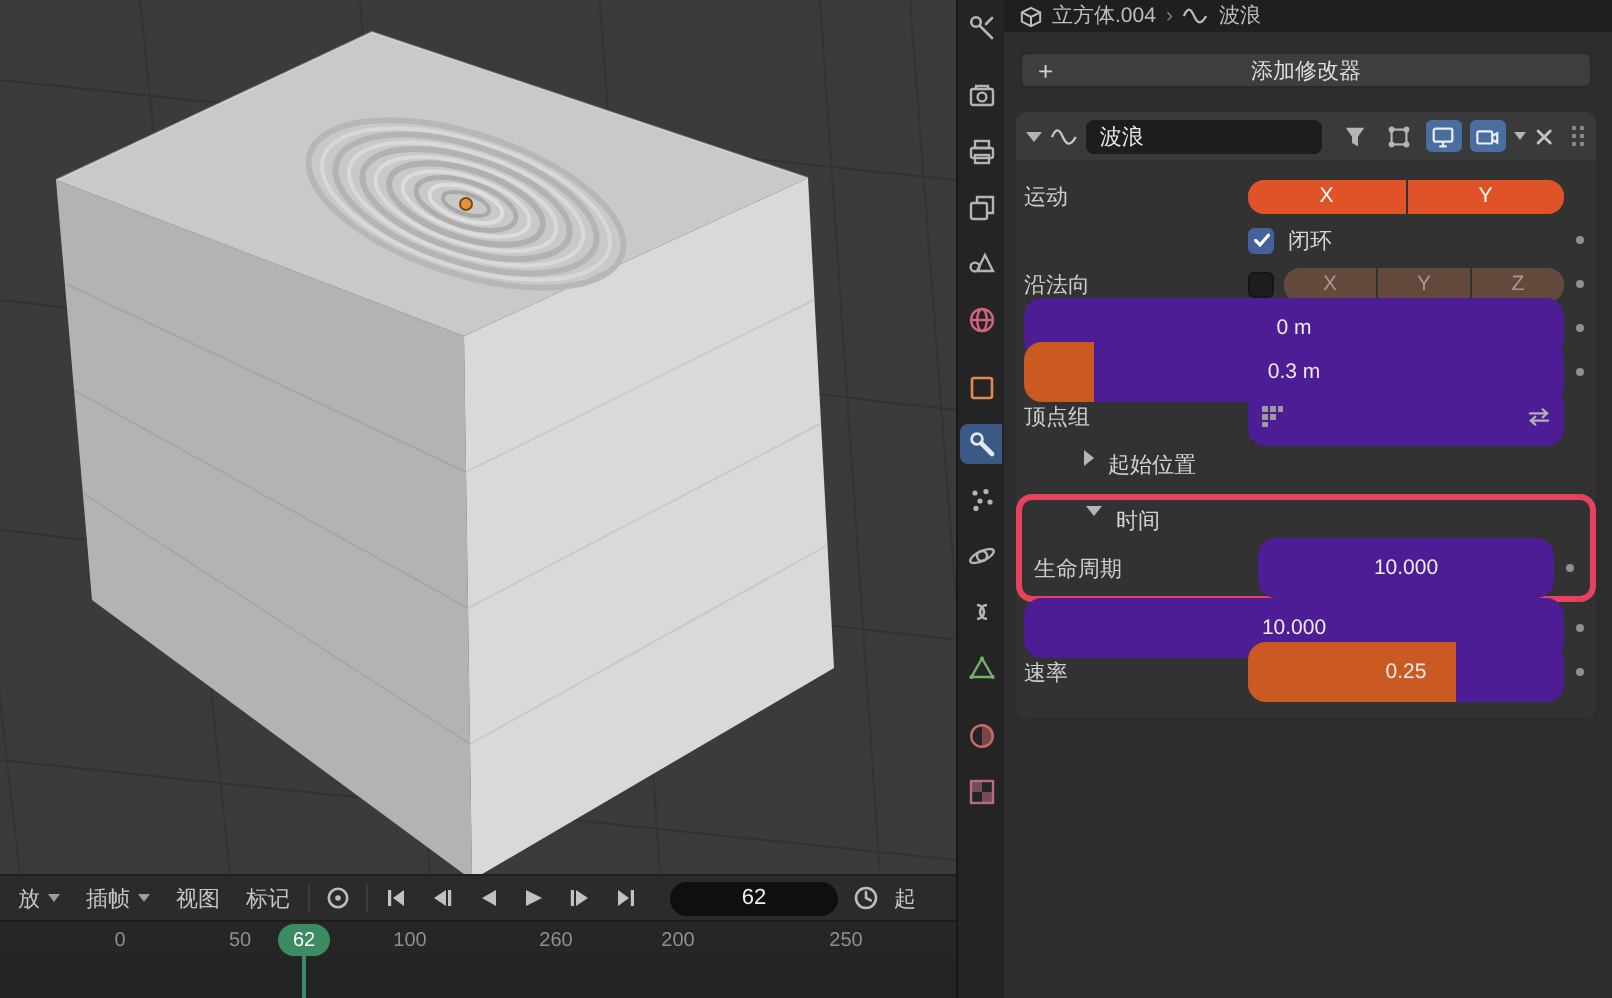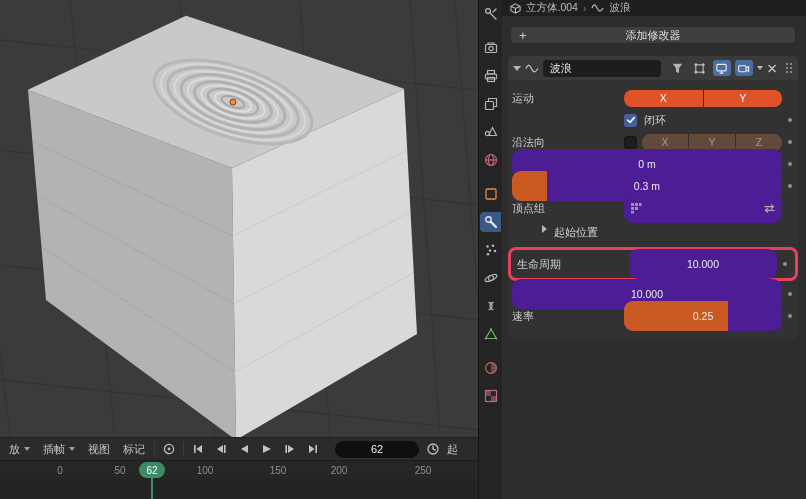--- a/index.html
+++ b/index.html
@@ -207,21 +207,21 @@
         <path d="M7 4 V7 L9.4 8.2" fill="none" stroke="#bdbdbd" stroke-width="1.3" stroke-linecap="round"></path>
       </svg>
     </div>
     <span>起</span>
   </div>
 
   <div class="tl-ruler">
     <span class="ruler-num" style="left:60px">0</span>
     <span class="ruler-num" style="left:120px">50</span>
     <span class="ruler-num" style="left:205px">100</span>
-    <span class="ruler-num" style="left:278px">150</span>
+    <span class="ruler-num" style="left:278px">260</span>
     <span class="ruler-num" style="left:339px">200</span>
     <span class="ruler-num" style="left:423px">250</span>
     <div class="cur-frame">
       <span>62</span>
     </div>
   </div>
   <div class="tl-body"></div>
   <div class="playhead"></div>
 
   <div class="props">
@@ -469,20 +469,24 @@
           </div>
 
           <div class="gap6"></div>
 
           <div class="sub">
             <span class="tri-right"></span>
             <span>起始位置</span>
           </div>
 
           <div class="annotation-ring">
+            <div class="sub" style="padding-left:30px">
+              <span class="tri-down"></span>
+              <span>时间</span>
+            </div>
             <div class="row">
               <span class="label">生命周期</span>
               <div class="field">
                   <div class="pill">
                 <span class="pilltext">10.000</span>
               </div>
                 </div>
               <span class="dot"></span>
             </div>
           </div>

